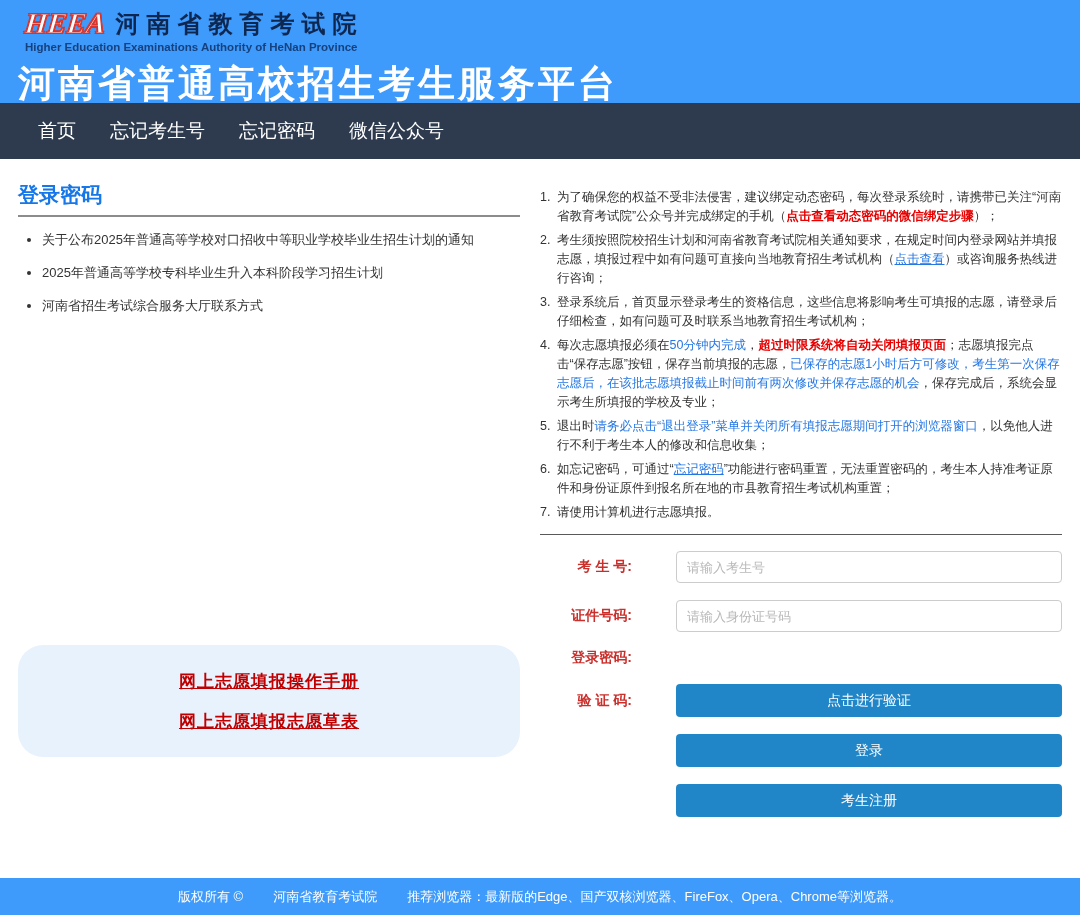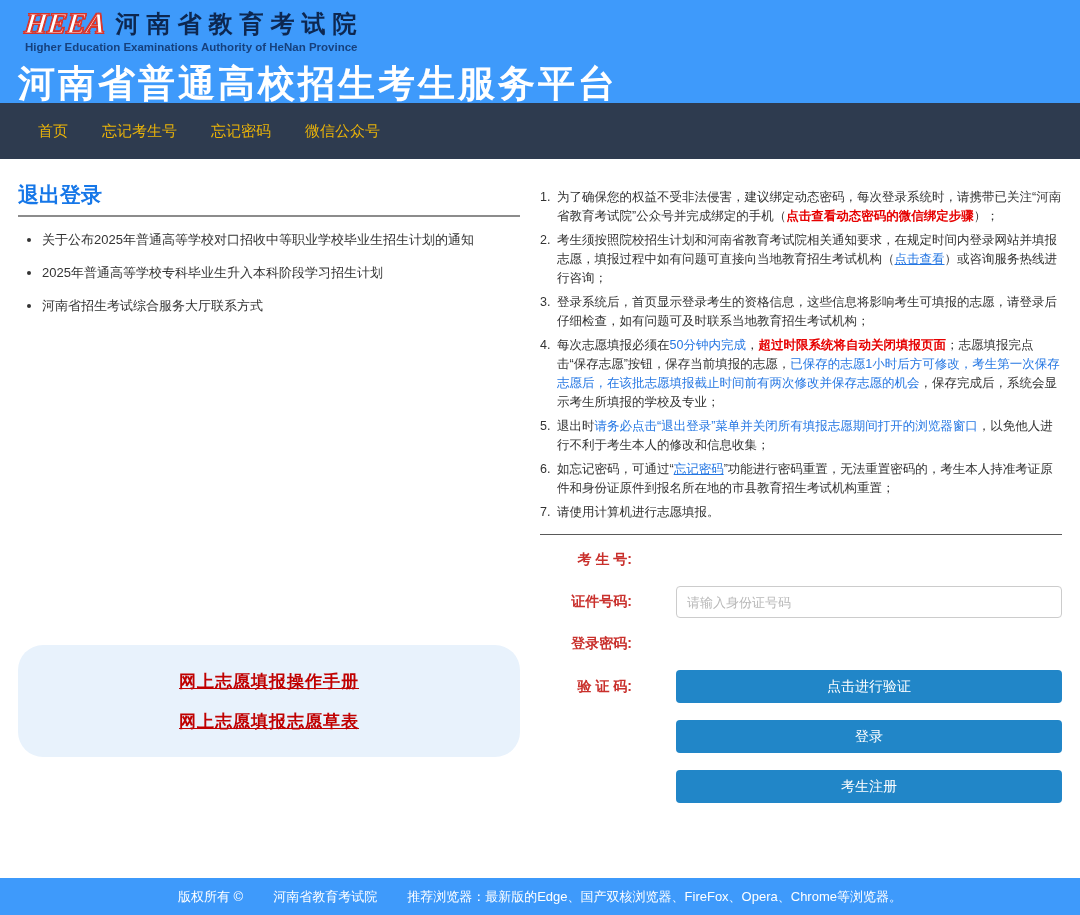--- a/index.html
+++ b/index.html
@@ -12,21 +12,21 @@
   .logo-badge { font-family:"Liberation Serif","DejaVu Serif",serif;
     font-style:italic; font-weight:900; font-size:29px; color:#fff;
     -webkit-text-stroke:1.2px #d9342b; text-shadow:1px 1px 0 #d9342b,-1px -1px 0 #d9342b,1px -1px 0 #d9342b,-1px 1px 0 #d9342b;
     letter-spacing:0px; margin-right:10px; transform:skewX(-6deg); }
   .org-name { color:#0d2750; font-weight:bold; font-size:24px; letter-spacing:7px; }
   .org-en { color:#16417e; font-weight:bold; font-size:11.5px; margin-top:1px; }
   .site-title { color:#fff; font-weight:bold; font-size:37px; letter-spacing:3px; margin-top:6px; margin-left:-7px; }
 
   
   .navbar { height:56px; background:#2e3b4f; display:flex; align-items:center; padding-left:38px; }
-  .nav-item { color:#eab308; font-size:15px; margin-right:34px; text-decoration:none; cursor:pointer; }
+  .nav-item { color:#ffffff; font-size:19px; margin-right:34px; text-decoration:none; cursor:pointer; }
 
   
   .main { height:719px; padding:22px 18px 0 18px; display:flex; overflow:hidden; }
   .col-left  { width:502px; }
   .col-right { width:522px; margin-left:20px; }
 
   .section-title { color:#1677e8; font-size:21px; font-weight:bold;
     padding-bottom:6px; border-bottom:2px solid #8c8c8c; }
 
   
@@ -76,21 +76,21 @@
 
 <div class="navbar" id="navbar">
     <a class="nav-item">首页</a>
     <a class="nav-item">忘记考生号</a>
     <a class="nav-item">忘记密码</a>
     <a class="nav-item">微信公众号</a>
   </div>
 
 <div class="main">
   <div class="col-left">
-    <div class="section-title">退出登录</div>
+    <div class="section-title">登录密码</div>
     <ul class="ann-list" id="ann-list">
         <li>关于公布2025年普通高等学校对口招收中等职业学校毕业生招生计划的通知</li>
         <li>2025年普通高等学校专科毕业生升入本科阶段学习招生计划</li>
         <li>河南省招生考试综合服务大厅联系方式</li>
       </ul>
     <div class="handbook-box" id="handbook-box">
         <a class="handbook-link">网上志愿填报操作手册</a>
         <a class="handbook-link">网上志愿填报志愿草表</a>
       </div>
   </div>
@@ -102,20 +102,23 @@
         <li><span>登录系统后，首页显示登录考生的资格信息，这些信息将影响考生可填报的志愿，请登录后仔细检查，如有问题可及时联系当地教育招生考试机构；</span></li>
         <li><span>每次志愿填报必须在</span><span class="seg-blue">50分钟内完成</span><span>，</span><span class="seg-redbold">超过时限系统将自动关闭填报页面</span><span>；志愿填报完点击“保存志愿”按钮，保存当前填报的志愿，</span><span class="seg-blue">已保存的志愿1小时后方可修改，考生第一次保存志愿后，在该批志愿填报截止时间前有两次修改并保存志愿的机会</span><span>，保存完成后，系统会显示考生所填报的学校及专业；</span></li>
         <li><span>退出时</span><span class="seg-blue">请务必点击“退出登录”菜单并关闭所有填报志愿期间打开的浏览器窗口</span><span>，以免他人进行不利于考生本人的修改和信息收集；</span></li>
         <li><span>如忘记密码，可通过“</span><span class="seg-link">忘记密码</span><span>”功能进行密码重置，无法重置密码的，考生本人持准考证原件和身份证原件到报名所在地的市县教育招生考试机构重置；</span></li>
         <li><span>请使用计算机进行志愿填报。</span></li>
       </ol>
     <hr class="divider">
 
     <div class="form-row">
       <label class="form-label">考 生 号:</label>
+      <div class="form-control">
+        <input class="text-input" type="text" placeholder="请输入考生号" style="">
+      </div>
     </div>
 
     <div class="form-row">
       <label class="form-label">证件号码:</label>
       <div class="form-control">
         <input class="text-input" type="text" placeholder="请输入身份证号码" style="">
       </div>
     </div>
 
     <div class="form-row">

